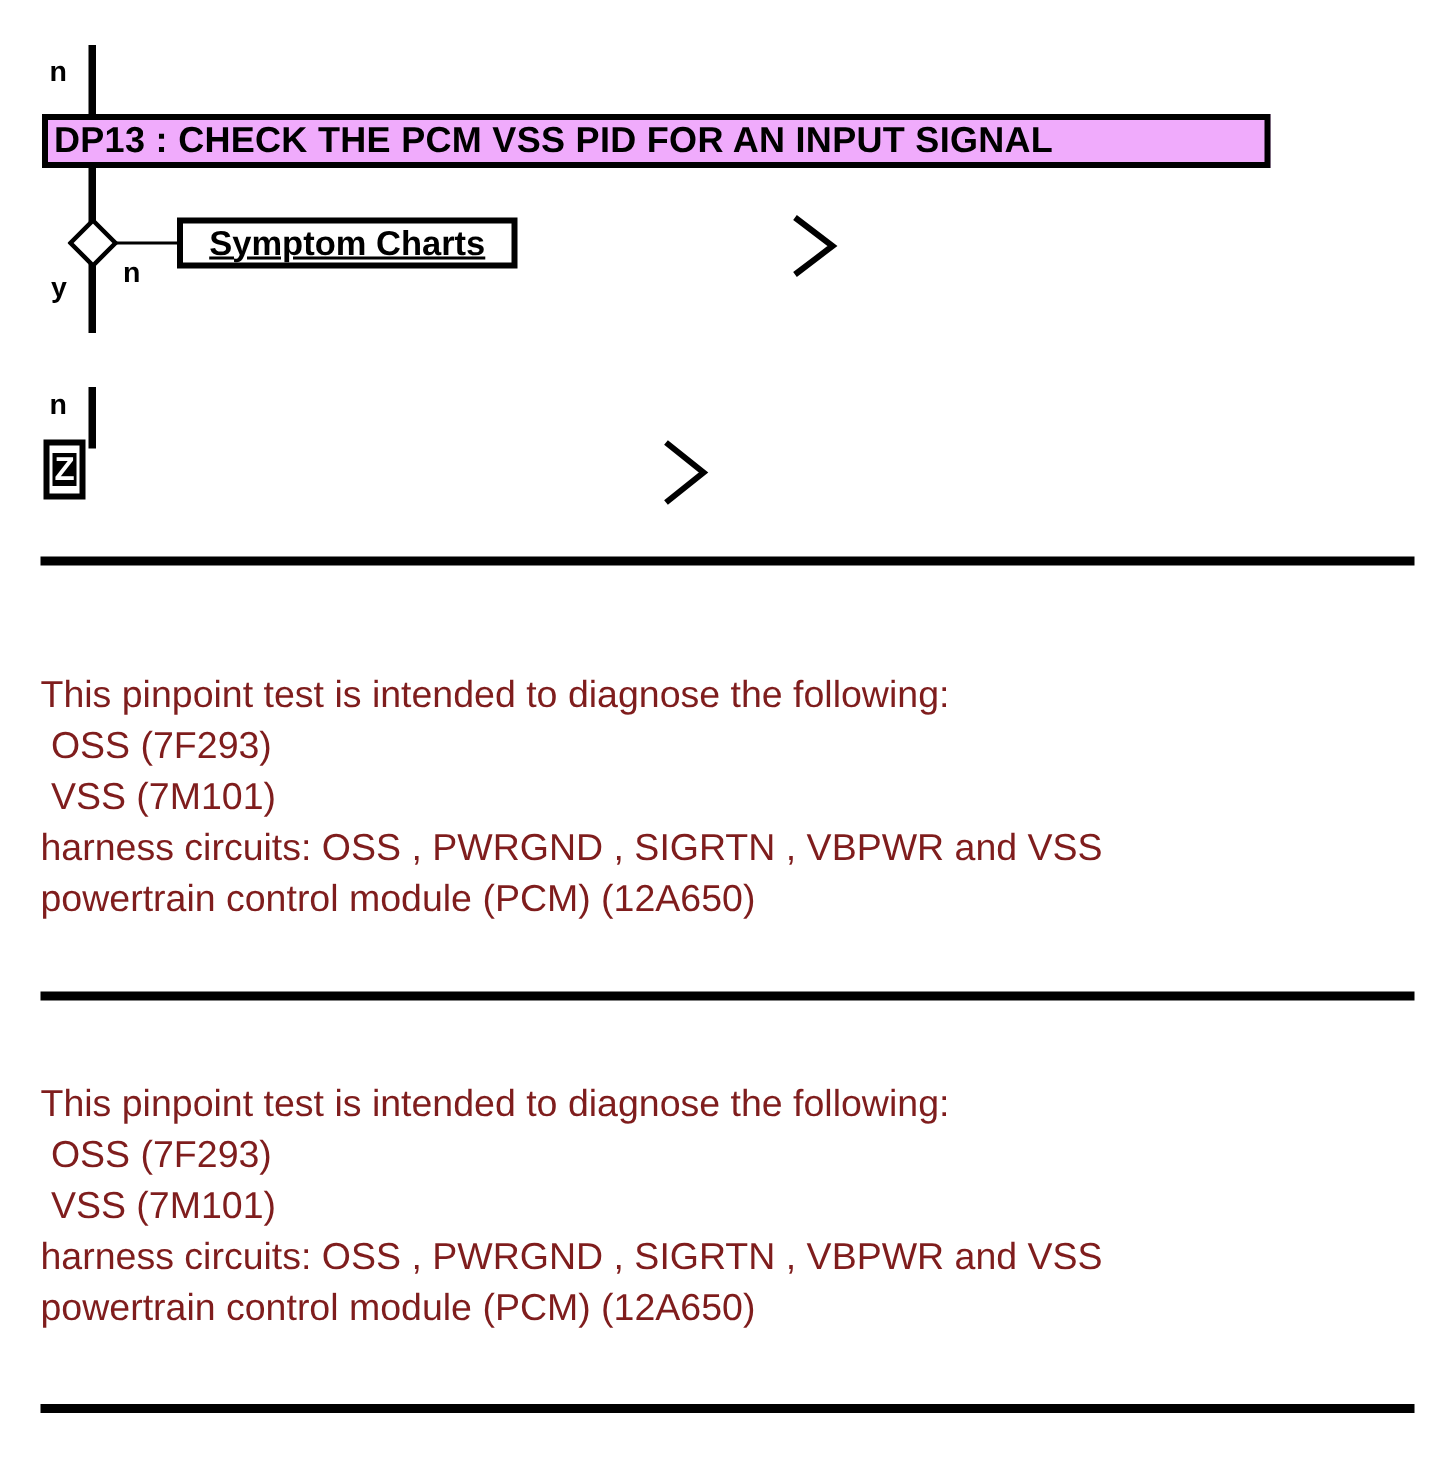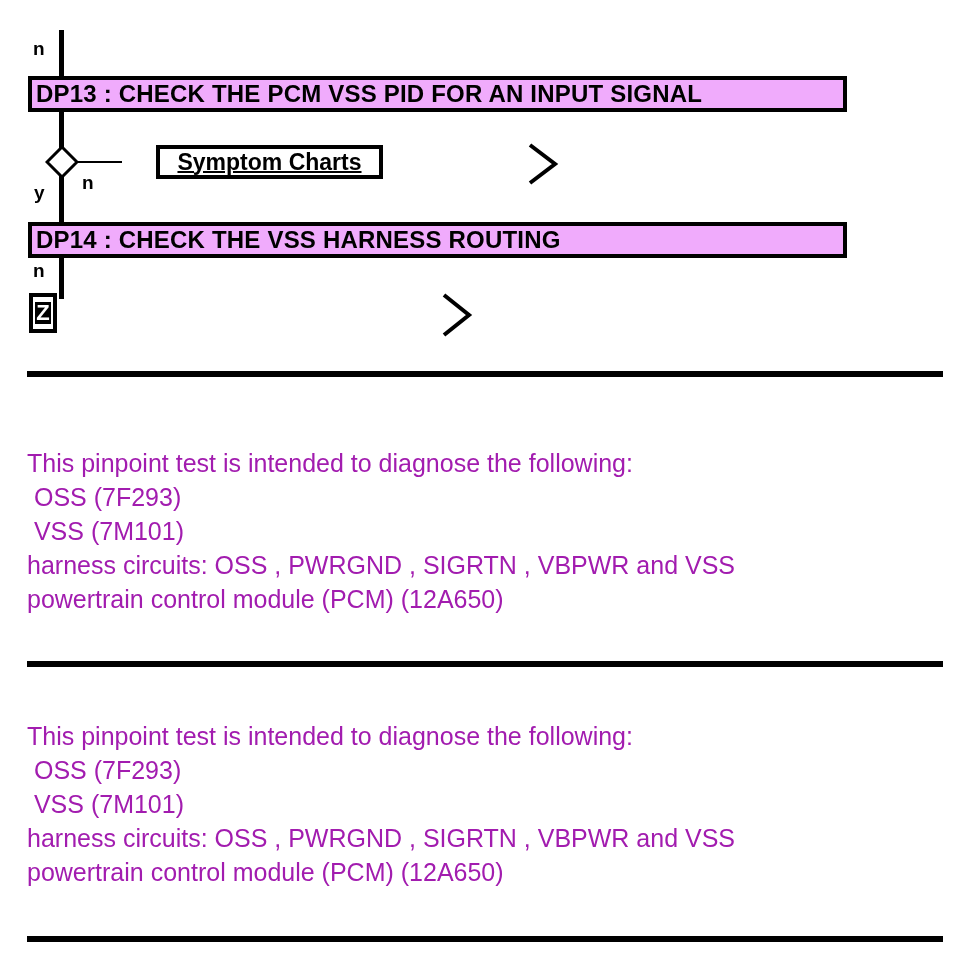--- a/index.html
+++ b/index.html
@@ -119,21 +119,21 @@
   }
 
   
   .prose {
     position: absolute;
     left: 27px;
     width: 900px;
     font-size: 25px;
     line-height: 34px;
     font-family: "Liberation Sans", sans-serif;
-    color: #a21caf;
+    color: #7f1d1d;
   }
   .prose .line {
     white-space: pre;
   }
 </style>
 </head>
 <body>
 
 <div id="flowchart">
 
@@ -148,36 +148,33 @@
 
   <div class="decision-diamond" style="left:45px; top:145px;">
     <svg width="34" height="34" viewBox="0 0 34 34">
       <polygon points="17,2 32,17 17,32 2,17" fill="#ffffff" stroke="#000000" stroke-width="3"></polygon>
     </svg>
   </div>
 
   <div class="conn-horiz" style="left:76px; top:161px; width:46px;"></div>
   <div class="edge-label" style="left:82px; top:173px;">n</div>
 
-  <div class="link-box" style="left:118px; top:145px; width:227px; height:34px;margin-left:38px;">
+  <div class="link-box" style="left:118px; top:145px; width:227px; height:34px;">
     <span class="link-label">Symptom Charts</span>
   </div>
 
   <div class="conn-vert" style="left:59px; top:176px; height:46px;"></div>
   <div class="edge-label" style="left:34px; top:183px;">y</div>
 
   <div class="chevron" style="left:526px; top:142px;">
     <svg width="34" height="44" viewBox="0 0 34 44">
       <polyline points="4,3 29,22 4,41" fill="none" stroke="#000000" stroke-width="4"></polyline>
     </svg>
   </div>
 
-  <div class="step-box" style="left:28px; top:222px; width:819px; height:36px;">
-    <span class="step-label">DP14 : CHECK THE VSS HARNESS ROUTING</span>
-  </div>
 
   <div class="conn-vert" style="left:59px; top:258px; height:41px;"></div>
   <div class="edge-label" style="left:33px; top:261px;">n</div>
 
   <div class="tag-box" style="left:29px; top:293px; width:28px; height:40px;">
     <span class="tag-label">Z</span>
   </div>
 
   <div class="chevron" style="left:440px; top:292px;">
     <svg width="34" height="46" viewBox="0 0 34 46">

